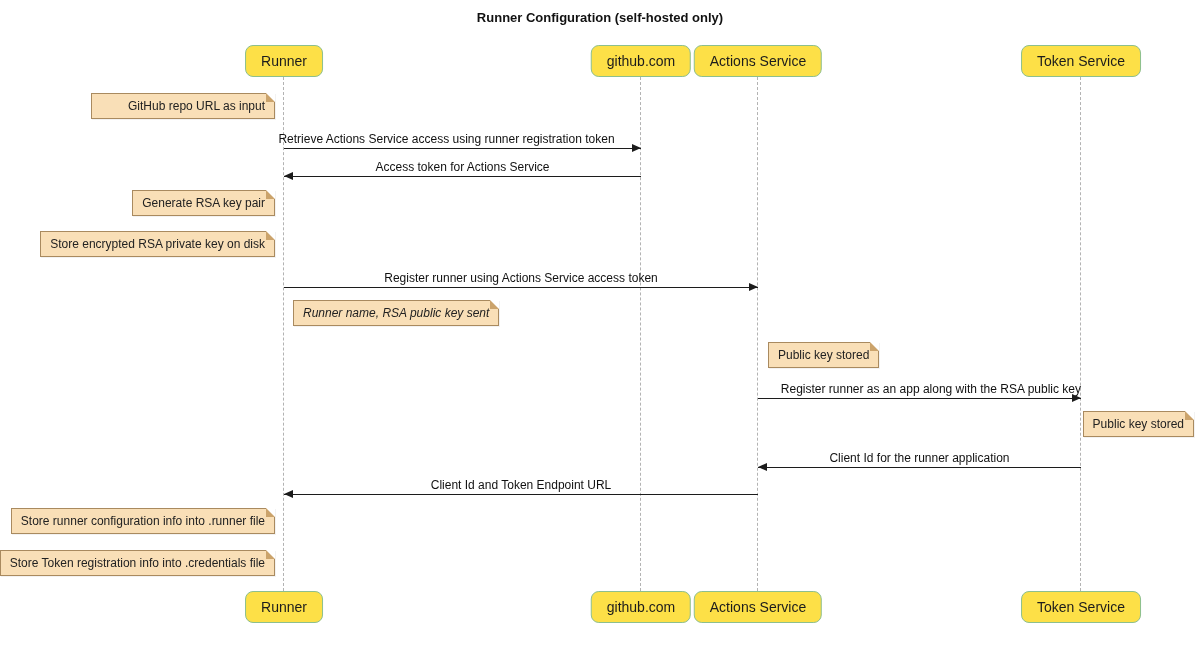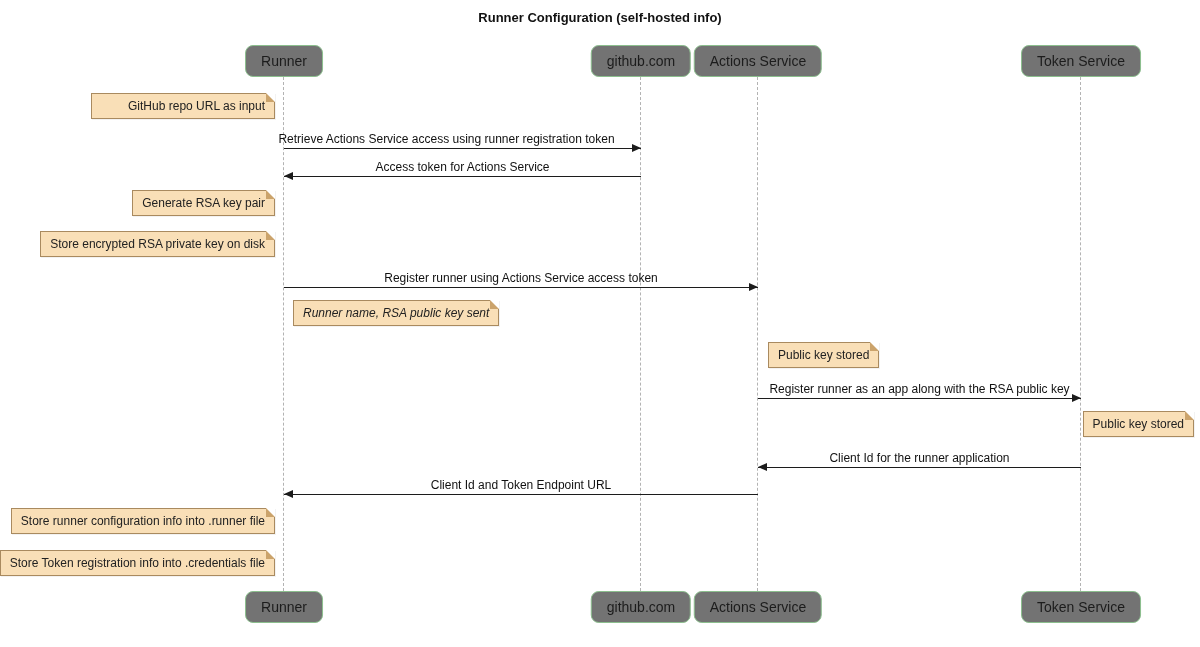--- a/index.html
+++ b/index.html
@@ -10,21 +10,21 @@
     font-family:"Liberation Sans", sans-serif;
     overflow:hidden;
   }
   .title{
     position:absolute;top:10px;left:0;width:100%;
     text-align:center;font-size:13px;font-weight:bold;color:#111;
   }
   .actor{
     position:absolute;
     transform:translateX(-50%);
-    background:#737373;
+    background:#fde047;
     border:1px solid #8CBF8E;
     border-radius:8px;
     padding:7px 15px;
     font-size:14px;color:#1c1c1c;
     white-space:nowrap;
   }
   .lifeline{
     position:absolute;
     width:0;
     border-left:1px dashed #b3b3b3;
@@ -67,21 +67,21 @@
     border-width:0 9px 9px 0;
     border-style:solid;
     border-color:#ffffff #ffffff #CBA36B #CBA36B;
   }
 </style>
 </head>
 <body>
 
 <div id="diagram">
 
-  <div class="title">Runner Configuration (self-hosted info)</div>
+  <div class="title">Runner Configuration (self-hosted only)</div>
 
   <div class="lifeline" style="left:283px;top:77px;height:514px;"></div>
   <div class="lifeline" style="left:640px;top:77px;height:514px;"></div>
   <div class="lifeline" style="left:757px;top:77px;height:514px;"></div>
   <div class="lifeline" style="left:1080px;top:77px;height:514px;"></div>
 
   <div class="actor" style="left:284px;top:45px;">Runner</div>
   <div class="actor" style="left:641px;top:45px;">github.com</div>
   <div class="actor" style="left:758px;top:45px;">Actions Service</div>
   <div class="actor" style="left:1081px;top:45px;">Token Service</div>
@@ -96,21 +96,21 @@
   <div class="head-right" style="left:632px;top:144px;"></div>
 
   <div class="msg-label" style="left:284px;top:160px;width:357px;">Access token for Actions Service</div>
   <div class="msg-line" style="left:284px;top:176px;width:357px;"></div>
   <div class="head-left" style="left:284px;top:172px;"></div>
 
   <div class="msg-label" style="left:284px;top:271px;width:474px;">Register runner using Actions Service access token</div>
   <div class="msg-line" style="left:284px;top:287px;width:474px;"></div>
   <div class="head-right" style="left:749px;top:283px;"></div>
 
-  <div class="msg-label" style="left:758px;top:382px;width:323px;">Register runner as an app along with the RSA public key</div>
+  <div class="msg-label" style="left:758px;top:382px;width:323px;text-align:right;">Register runner as an app along with the RSA public key</div>
   <div class="msg-line" style="left:758px;top:398px;width:323px;"></div>
   <div class="head-right" style="left:1072px;top:394px;"></div>
 
   <div class="msg-label" style="left:758px;top:451px;width:323px;">Client Id for the runner application</div>
   <div class="msg-line" style="left:758px;top:467px;width:323px;"></div>
   <div class="head-left" style="left:758px;top:463px;"></div>
 
   <div class="msg-label" style="left:284px;top:478px;width:474px;">Client Id and Token Endpoint URL</div>
   <div class="msg-line" style="left:284px;top:494px;width:474px;"></div>
   <div class="head-left" style="left:284px;top:490px;"></div>

